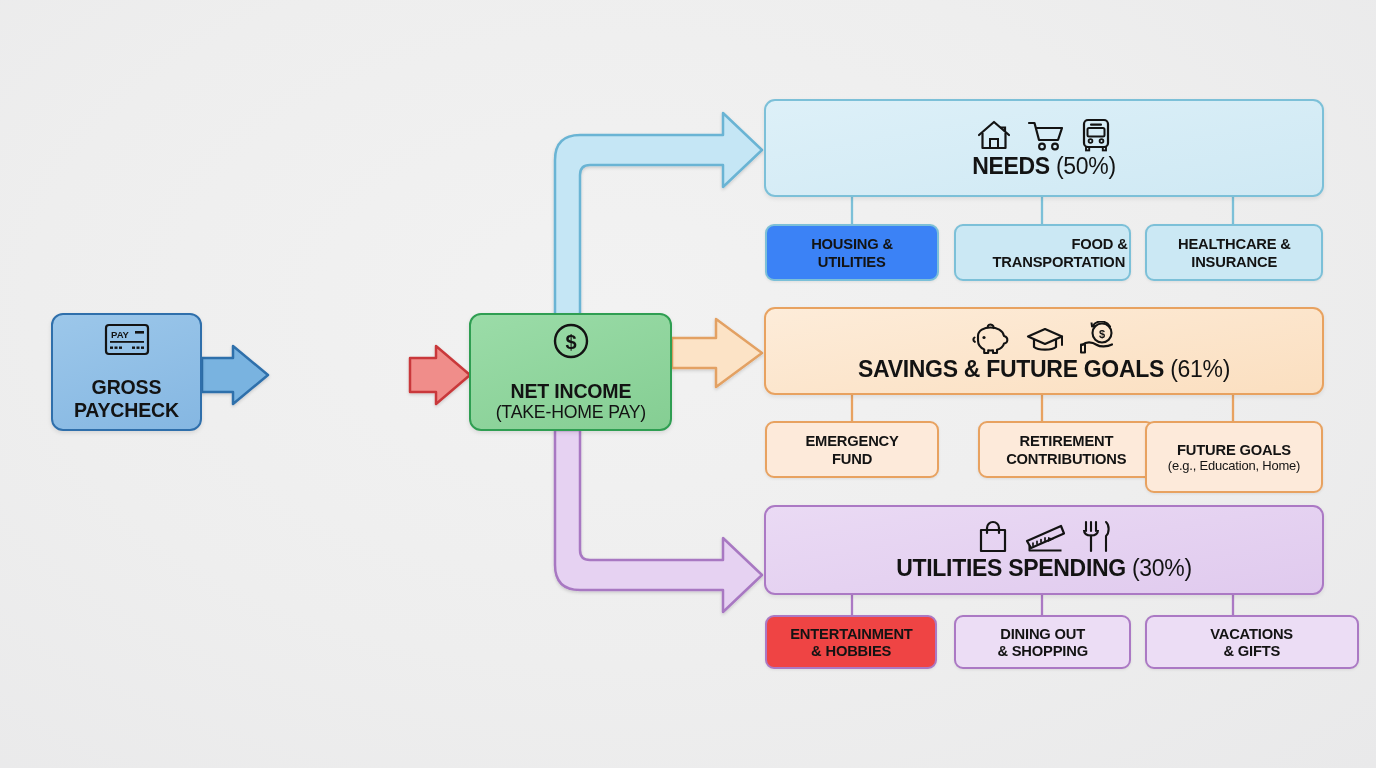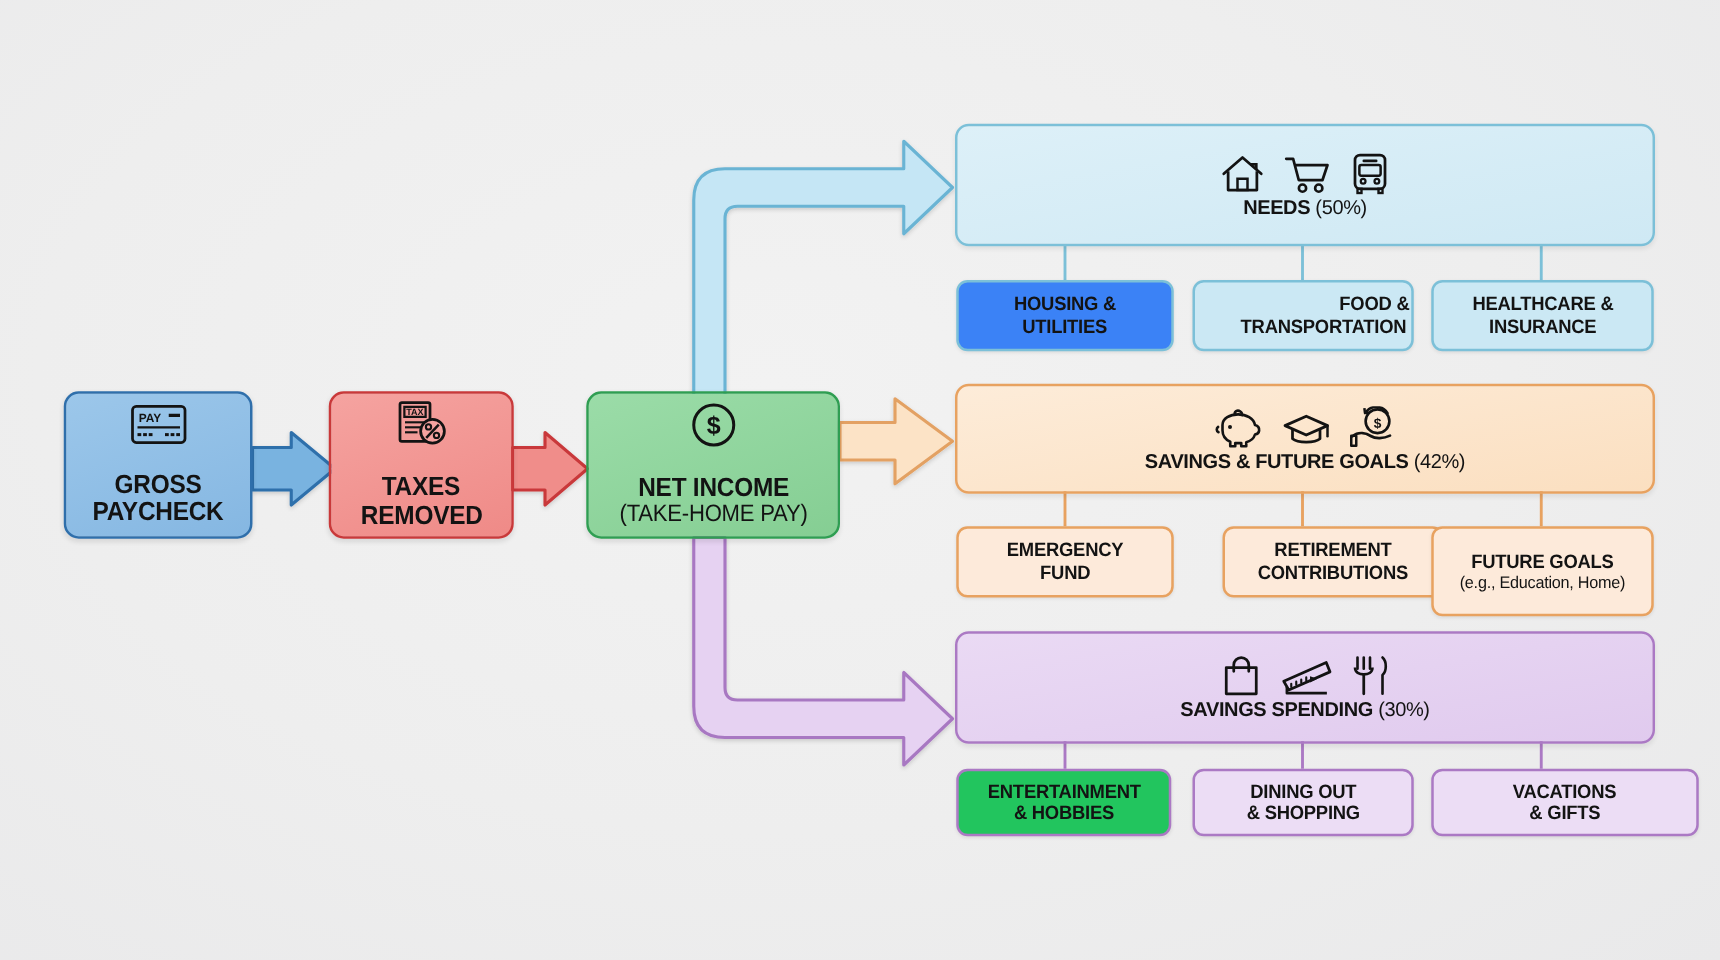--- a/index.html
+++ b/index.html
@@ -64,21 +64,21 @@
   }
   .catbox .icons {
     display: flex;
     gap: 14px;
     align-items: flex-end;
     justify-content: center;
     margin-bottom: 3px;
   }
   .catline {
     white-space: nowrap;
-    font-size: 16px;
+    font-size: 23px;
     line-height: 1.0;
     letter-spacing: -0.3px;
   }
   .catline .strong { font-weight: bold; font-stretch: condensed; }
   .catline .pct { font-weight: normal; }
 
   
   .subbox {
     border-width: 2px;
     border-style: solid;
@@ -171,39 +171,20 @@
         <rect x="15" y="23.5" width="3" height="2.4" fill="#131313"></rect>
         <rect x="28" y="23.5" width="3" height="2.4" fill="#131313"></rect>
         <rect x="32.5" y="23.5" width="3" height="2.4" fill="#131313"></rect>
         <rect x="37" y="23.5" width="3" height="2.4" fill="#131313"></rect>
       </svg>
     </span>
     <span class="ttl">GROSS</span>
     <span class="ttl">PAYCHECK</span>
   </div>
 
-  <div class="node chainbox" style="left:263px; top:313px; width:148px; height:118px;
-              background:linear-gradient(160deg,#f5a3a0,#ef8a87); border-color:#c9393a;">
-    <span class="ico">
-      <svg width="44" height="38" viewBox="0 0 44 38">
-        <rect x="5" y="2" width="24" height="31" rx="1.5" fill="none" stroke="#131313" stroke-width="2.2"></rect>
-        <rect x="8.5" y="5.5" width="17" height="8" fill="none" stroke="#131313" stroke-width="1.8"></rect>
-        <text x="10" y="12" font-family="'Liberation Sans',sans-serif" font-size="7.2" font-weight="bold" fill="#131313">TAX</text>
-        <rect x="9" y="17" width="16" height="1.7" fill="#131313"></rect>
-        <rect x="9" y="21" width="16" height="1.7" fill="#131313"></rect>
-        <rect x="9" y="25" width="10" height="1.7" fill="#131313"></rect>
-        <circle cx="31" cy="25" r="9.5" fill="#f5a3a0" stroke="#131313" stroke-width="2.2"></circle>
-        <circle cx="27.8" cy="21.5" r="2.1" fill="none" stroke="#131313" stroke-width="1.7"></circle>
-        <circle cx="34.2" cy="28.3" r="2.1" fill="none" stroke="#131313" stroke-width="1.7"></circle>
-        <line x1="26" y1="30.3" x2="36" y2="19.7" stroke="#131313" stroke-width="2"></line>
-      </svg>
-    </span>
-    <span class="ttl">TAXES</span>
-    <span class="ttl">REMOVED</span>
-  </div>
 
   <div class="node chainbox" style="left:469px; top:313px; width:203px; height:118px;
               background:linear-gradient(160deg,#9bdca8,#85ce93); border-color:#2f9e52;">
     <span class="ico">
       <svg width="38" height="38" viewBox="0 0 38 38">
         <circle cx="19" cy="19" r="16" fill="none" stroke="#131313" stroke-width="2.4"></circle>
         <text x="19" y="26.5" text-anchor="middle" font-family="'Liberation Sans',sans-serif" font-size="20" font-weight="bold" fill="#131313">$</text>
       </svg>
     </span>
     <span class="ttl">NET INCOME</span>
@@ -275,21 +256,21 @@
         <circle cx="23" cy="12" r="9.5" fill="none" stroke="#131313" stroke-width="2.1"></circle>
         <text x="23" y="17" text-anchor="middle" font-family="'Liberation Sans',sans-serif" font-size="11" font-weight="bold" fill="#131313">$</text>
         <path d="M31 5.5 A10.5 10.5 0 0 0 13.5 5" fill="none" stroke="#131313" stroke-width="2.1" stroke-linecap="round"></path>
         <path d="M12.5 1.5 L13 5.5 L17 5" fill="none" stroke="#131313" stroke-width="2" stroke-linejoin="round"></path>
         <path d="M3 24 C8 20 14 21.5 18 24 C21 26 28 26 33 23.5" fill="none" stroke="#131313" stroke-width="2.2" stroke-linejoin="round" stroke-linecap="round"></path>
         <rect x="2" y="23.5" width="4" height="8" fill="none" stroke="#131313" stroke-width="2" stroke-linejoin="round"></rect>
       </svg>
     </span>
     <div class="catline">
       <span class="strong">SAVINGS &amp; FUTURE GOALS</span>
-      <span class="pct">(42%)</span>
+      <span class="pct">(61%)</span>
     </div>
   </div>
 
   <div class="node subbox" style="left:765px; top:421px; width:174px; height:57px; background:#fdeada; border-color:#e8a260;">
     <span class="l1">EMERGENCY</span>
     <span class="l2">FUND</span>
   </div>
   <div class="node subbox" style="left:954px; top:421px; width:177px; height:57px; background:#fdeada; border-color:#e8a260;margin-left:24px;">
     <span class="l1">RETIREMENT</span>
     <span class="l2">CONTRIBUTIONS</span>
@@ -313,26 +294,26 @@
         <path d="M24 15 L30 17 L24 20 Z" fill="#131313"></path>
       </svg>
       <svg width="32" height="34" viewBox="0 0 32 34">
         <path d="M6 2 L6 11 M11 2 L11 11 M16 2 L16 11" fill="none" stroke="#131313" stroke-width="2.1" stroke-linecap="round"></path>
         <path d="M4 10 C4 14 7.5 15.5 11 15.5 C14.5 15.5 18 14 18 10" fill="none" stroke="#131313" stroke-width="2.1" stroke-linejoin="round"></path>
         <path d="M11 15.5 L11 31" fill="none" stroke="#131313" stroke-width="2.2" stroke-linecap="round"></path>
         <path d="M26 2 C29.5 5 29.5 13 26 16 L26 31" fill="none" stroke="#131313" stroke-width="2.1" stroke-linejoin="round" stroke-linecap="round"></path>
       </svg>
     </span>
     <div class="catline">
-      <span class="strong">SAVINGS SPENDING</span>
+      <span class="strong">UTILITIES SPENDING</span>
       <span class="pct">(30%)</span>
     </div>
   </div>
 
-  <div class="node subbox" style="left:765px; top:615px; width:172px; height:54px; background:#22c55e; border-color:#ab79c4;">
+  <div class="node subbox" style="left:765px; top:615px; width:172px; height:54px; background:#ef4444; border-color:#ab79c4;">
     <span class="l1">ENTERTAINMENT</span>
     <span class="l2">&amp; HOBBIES</span>
   </div>
   <div class="node subbox" style="left:954px; top:615px; width:177px; height:54px; background:#ecddf5; border-color:#ab79c4;">
     <span class="l1">DINING OUT</span>
     <span class="l2">&amp; SHOPPING</span>
   </div>
   <div class="node subbox" style="left:1145px; top:615px; width:214px; height:54px; background:#ecddf5; border-color:#ab79c4;">
     <span class="l1">VACATIONS</span>
     <span class="l2">&amp; GIFTS</span>

